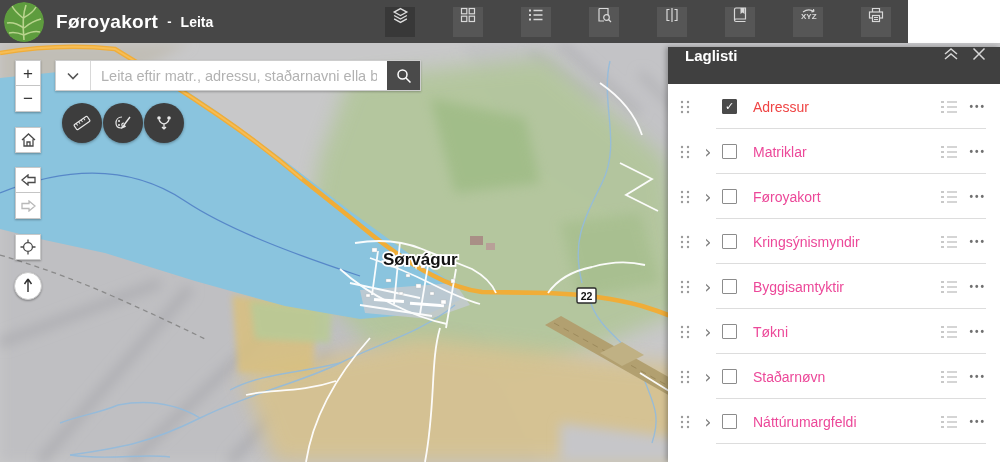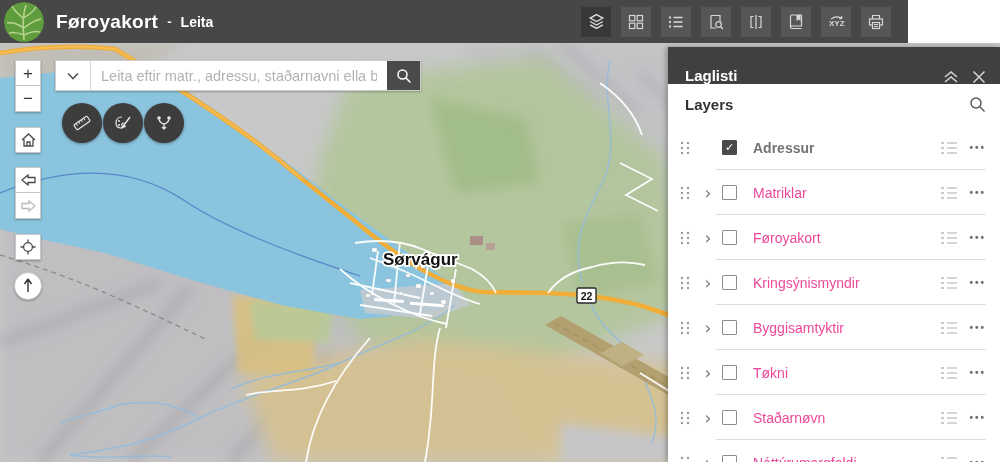--- a/index.html
+++ b/index.html
@@ -7,21 +7,21 @@
        font-family:"Liberation Sans",sans-serif;background:#fff;}
 
   
   .app-header{position:absolute;left:0;top:0;width:908px;height:43px;background:#474747;
               display:flex;align-items:center;z-index:30;}
   .logo{width:40px;height:40px;border-radius:50%;margin-left:4px;flex:0 0 auto;overflow:hidden;}
   .app-title{color:#fff;font-size:19px;font-weight:bold;margin-left:12px;letter-spacing:.3px;}
   .app-dash{color:#fff;font-size:13px;font-weight:bold;margin:0 9px;}
   .app-subtitle{color:#fff;font-size:14px;font-weight:bold;}
   .hdr-tools{margin-left:auto;margin-right:17px;display:flex;gap:10px;}
-  .hdr-btn{width:30px;height:30px;background:#565656;display:flex;align-items:center;justify-content:center;cursor:pointer;}
+  .hdr-btn{width:30px;height:30px;background:#565656;display:flex;align-items:flex-start;justify-content:center;cursor:pointer;margin-left:28px;}
   .hdr-btn.active{background:#383838;}
   .hdr-btn svg{display:block;}
 
   
   .map-area{position:absolute;left:0;top:43px;width:1000px;height:419px;}
   .map-svg{position:absolute;left:0;top:0;}
 
   
   .sq-btn{position:absolute;width:26px;height:26px;background:#fff;border:1px solid #c9c9c9;
           box-sizing:border-box;display:flex;align-items:center;justify-content:center;
@@ -44,39 +44,39 @@
              box-shadow:0 1px 2px rgba(0,0,0,.25);}
   .search-dd{width:34px;display:flex;align-items:center;justify-content:center;cursor:pointer;border-right:1px solid #d8d8d8;}
   .searchbar input{flex:1;border:none;outline:none;padding:0 10px;font-size:14.5px;color:#444;
                    font-family:"Liberation Sans",sans-serif;min-width:0;}
   .searchbar input::placeholder{color:#b2b2b2;}
   .search-go{width:33px;background:#4a4a4a;display:flex;align-items:center;justify-content:center;cursor:pointer;}
 
   
   .panel{position:absolute;left:668px;top:47px;width:332px;height:415px;background:#fff;
          box-shadow:-2px 0 5px rgba(0,0,0,.28);z-index:20;display:flex;flex-direction:column;}
-  .panel-header{height:37px;background:#404040;display:flex;align-items:flex-end;flex:0 0 auto;}
+  .panel-header{height:37px;background:#404040;display:flex;align-items:flex-start;flex:0 0 auto;}
   .panel-title{color:#fff;font-size:15px;font-weight:bold;margin-left:17px;}
   .panel-hdr-icons{margin-left:auto;margin-right:14px;display:flex;gap:13px;align-items:center;}
   .panel-hdr-icons span{cursor:pointer;display:flex;}
   .panel-sub{height:41px;display:flex;align-items:center;flex:0 0 auto;}
   .panel-sub-title{font-size:15px;font-weight:bold;color:#333;margin-left:17px;}
   .panel-search{margin-left:auto;margin-right:14px;cursor:pointer;display:flex;}
   .rows{flex:1;overflow:hidden;}
 
   .layer-row{height:45px;display:flex;align-items:center;position:relative;padding-left:12px;box-sizing:border-box;}
   .layer-row::after{content:"";position:absolute;left:48px;right:14px;bottom:0;border-bottom:1px solid #ddd;}
   .drag-handle{width:10px;height:14px;margin-right:11px;cursor:grab;display:flex;flex:0 0 auto;}
   .chev-slot{width:14px;margin-right:7px;flex:0 0 auto;display:flex;justify-content:center;}
   .chev{font-size:17px;line-height:14px;color:#7d7d7d;cursor:pointer;font-family:"DejaVu Sans",sans-serif;}
   .cbx{width:15px;height:15px;border:1.5px solid #8c8c8c;box-sizing:border-box;cursor:pointer;flex:0 0 auto;
        display:flex;align-items:center;justify-content:center;background:#fff;border-radius:1px;}
   .cbx.checked{background:#4a4a4a;border-color:#4a4a4a;color:#fff;font-size:11px;line-height:1;}
   .layer-label{margin-left:16px;font-size:14px;color:#ec4899;cursor:pointer;}
-  .layer-label.dim{color:#737373;font-weight:bold;}
+  .layer-label.dim{color:#ef4444;}
   .row-right{margin-left:auto;display:flex;align-items:center;gap:12px;margin-right:14px;}
   .legend-ic{display:flex;cursor:pointer;}
   .dots{color:#707070;font-size:10px;font-weight:bold;letter-spacing:2px;cursor:pointer;}
 </style>
 </head>
 <body>
 
 <div class="map-area">
   <svg class="map-svg" width="1000" height="419" viewBox="0 0 1000 419">
     <defs>
@@ -335,29 +335,20 @@
           <path d="M2,7 L8,2 L14,7 M2,12 L8,7 L14,12" stroke="#d5d5d5" stroke-width="1.5" fill="none"></path>
           </svg>
         </span>
       <span>
         <svg width="14" height="14" viewBox="0 0 14 14">
           <path d="M1.5,1.5 L12.5,12.5 M12.5,1.5 L1.5,12.5" stroke="#d5d5d5" stroke-width="1.5"></path>
           </svg>
         </span>
     </div>
   </div>
-  <div class="panel-sub">
-    <span class="panel-sub-title">Layers</span>
-    <span class="panel-search">
-      <svg width="17" height="17" viewBox="0 0 17 17">
-        <circle cx="7" cy="7" r="5" stroke="#555" stroke-width="1.4" fill="none"></circle>
-        <path d="M10.8,10.8 L15.5,15.5" stroke="#555" stroke-width="1.4"></path>
-        </svg>
-      </span>
-  </div>
   <div class="rows" id="layer-rows">
       <div class="layer-row">
         <span class="drag-handle">
           <svg width="10" height="14" viewBox="0 0 10 14">
             <circle cx="2" cy="2" r="1.2" fill="#9a9a9a"></circle>
             <circle cx="8" cy="2" r="1.2" fill="#9a9a9a"></circle>
             <circle cx="2" cy="7" r="1.2" fill="#9a9a9a"></circle>
             <circle cx="8" cy="7" r="1.2" fill="#9a9a9a"></circle>
             <circle cx="2" cy="12" r="1.2" fill="#9a9a9a"></circle>
             <circle cx="8" cy="12" r="1.2" fill="#9a9a9a"></circle>

